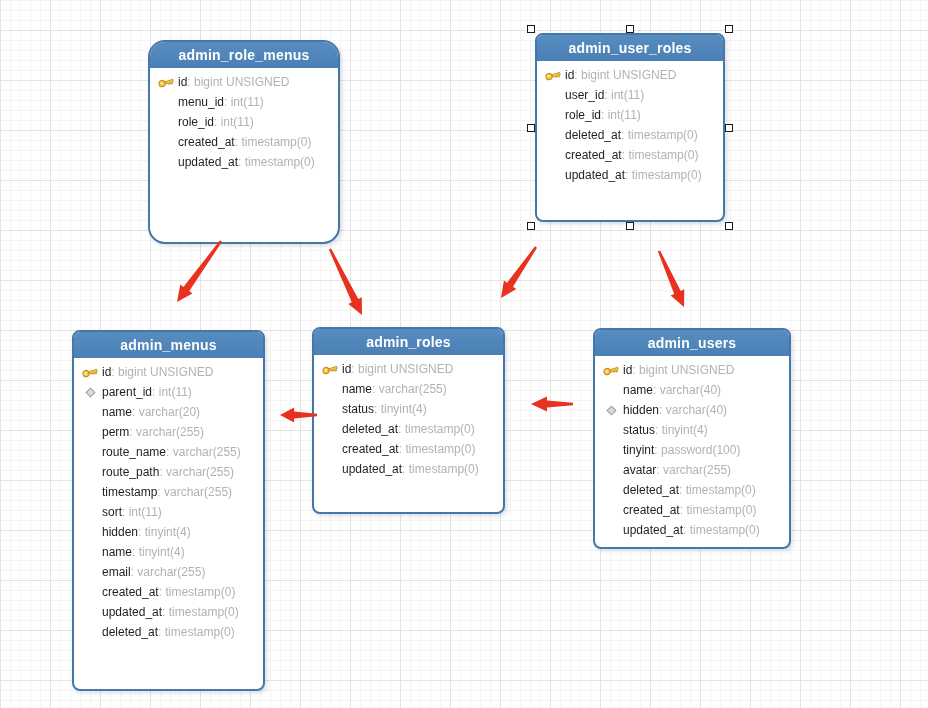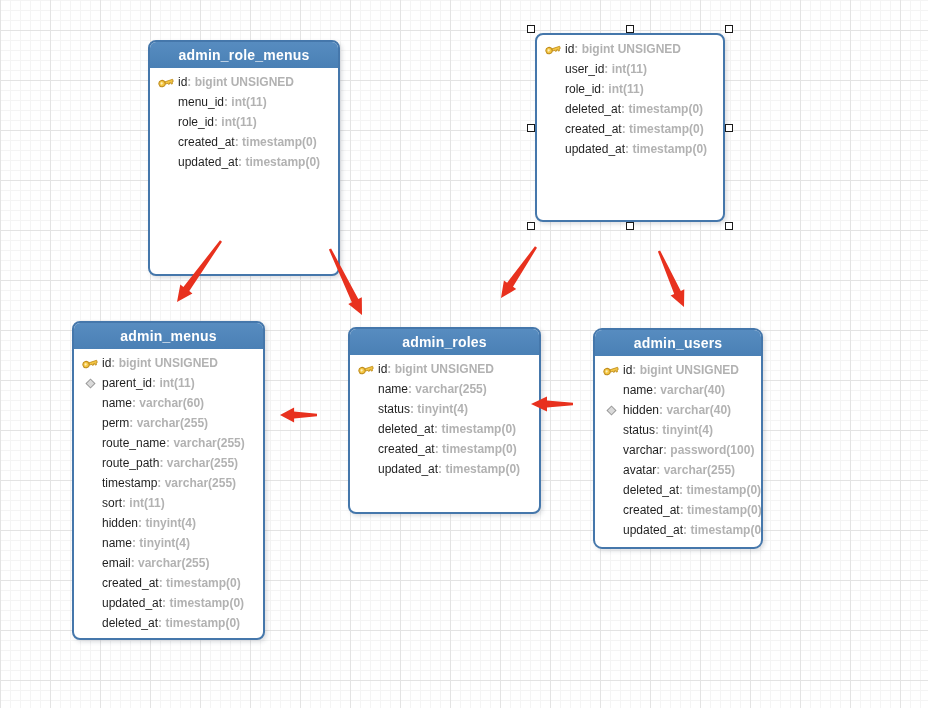--- a/index.html
+++ b/index.html
@@ -60,21 +60,21 @@
     min-width: 18px;
     height: 14px;
     margin-right: 3px;
   }
   .field-name {
     color: #1f1f1f;
     font-weight: 400;
   }
   .field-type {
     color: #b2b2b2;
-    font-weight: 700;
+    font-weight: 400;
   }
   #arrow-layer {
     position: absolute;
     left: 0; top: 0;
     width: 928px; height: 708px;
     pointer-events: none;
     z-index: 4;
   }
   .selection-handle {
     position: absolute;
@@ -90,21 +90,21 @@
 
 <div id="canvas" style="width: 928px; height: 708px;">
   <svg id="arrow-layer" viewBox="0 0 928 708">
       <polygon points="220.0,240.3 183.4,286.9 180.3,284.6 177.0,302.0 192.4,293.4 189.3,291.1 222.0,241.7" fill="#e8311e"></polygon>
       <polygon points="328.9,249.5 351.8,302.2 348.3,303.9 362.0,315.0 361.8,297.3 358.3,299.0 331.1,248.5" fill="#e8311e"></polygon>
       <polygon points="535.0,246.3 507.1,282.8 503.9,280.6 501.0,298.0 516.2,289.1 513.0,286.8 537.0,247.7" fill="#e8311e"></polygon>
       <polygon points="657.9,251.5 674.2,293.9 670.6,295.4 684.0,307.0 684.3,289.3 680.8,290.9 660.1,250.5" fill="#e8311e"></polygon>
       <polygon points="317.0,413.8 294.1,411.4 294.1,407.5 280.0,415.0 294.1,422.5 294.1,418.6 317.0,416.2" fill="#e8311e"></polygon>
       <polygon points="573.0,402.8 547.0,400.4 547.0,396.5 531.0,404.0 547.0,411.5 547.0,407.6 573.0,405.2" fill="#e8311e"></polygon>
     </svg>
-<div class="table-node" style="left: 148px; top: 40px; width: 192px; height: 236px;">
+<div class="table-node" style="left: 148px; top: 40px; width: 192px; height: 204px; border-radius: 17px;">
     <div class="table-header">
       <span class="table-title">admin_role_menus</span>
     </div>
     <div class="table-fields">
         <div class="field-row">
           <span class="field-icon">
             <svg width="16" height="13" viewBox="0 0 16 13">
               <g transform="rotate(-14 8 6.5)">
                 <path d="M7 5.6 L15.2 5.0 L15.3 7.2 L14.1 7.35 L14.0 9.3 L12.5 9.2 L12.5 7.5 L11.2 7.6 L11.15 8.9 L9.8 8.8 L9.8 7.7 L7 7.9 Z" fill="#f6c844" stroke="#c08d1d" stroke-width="0.8"></path>
                 <circle cx="3.9" cy="6.6" r="3.1" fill="#f6c844" stroke="#c08d1d" stroke-width="1.1"></circle>
@@ -131,20 +131,23 @@
           <span class="field-type">: timestamp(0)</span>
         </div>
         <div class="field-row">
           <span class="field-icon"></span>
           <span class="field-name">updated_at</span>
           <span class="field-type">: timestamp(0)</span>
         </div>
       </div>
   </div>
     <div class="table-node" style="left: 535px; top: 33px; width: 190px; height: 189px;">
+    <div class="table-header">
+      <span class="table-title">admin_user_roles</span>
+    </div>
     <div class="table-fields">
         <div class="field-row">
           <span class="field-icon">
             <svg width="16" height="13" viewBox="0 0 16 13">
               <g transform="rotate(-14 8 6.5)">
                 <path d="M7 5.6 L15.2 5.0 L15.3 7.2 L14.1 7.35 L14.0 9.3 L12.5 9.2 L12.5 7.5 L11.2 7.6 L11.15 8.9 L9.8 8.8 L9.8 7.7 L7 7.9 Z" fill="#f6c844" stroke="#c08d1d" stroke-width="0.8"></path>
                 <circle cx="3.9" cy="6.6" r="3.1" fill="#f6c844" stroke="#c08d1d" stroke-width="1.1"></circle>
                 <circle cx="3.6" cy="6.3" r="1.1" fill="#fdf0c0"></circle>
               </g>
             </svg>
@@ -180,21 +183,21 @@
       </div>
   </div>
     <div class="selection-handle" style="left: 527px; top: 25px;"></div>
     <div class="selection-handle" style="left: 626px; top: 25px;"></div>
     <div class="selection-handle" style="left: 725px; top: 25px;"></div>
     <div class="selection-handle" style="left: 527px; top: 123.5px;"></div>
     <div class="selection-handle" style="left: 725px; top: 123.5px;"></div>
     <div class="selection-handle" style="left: 527px; top: 222px;"></div>
     <div class="selection-handle" style="left: 626px; top: 222px;"></div>
     <div class="selection-handle" style="left: 725px; top: 222px;"></div>
-    <div class="table-node" style="left: 72px; top: 321px; width: 193px; height: 319px;">
+    <div class="table-node" style="left: 72px; top: 330px; width: 193px; height: 361px;">
     <div class="table-header">
       <span class="table-title">admin_menus</span>
     </div>
     <div class="table-fields">
         <div class="field-row">
           <span class="field-icon">
             <svg width="16" height="13" viewBox="0 0 16 13">
               <g transform="rotate(-14 8 6.5)">
                 <path d="M7 5.6 L15.2 5.0 L15.3 7.2 L14.1 7.35 L14.0 9.3 L12.5 9.2 L12.5 7.5 L11.2 7.6 L11.15 8.9 L9.8 8.8 L9.8 7.7 L7 7.9 Z" fill="#f6c844" stroke="#c08d1d" stroke-width="0.8"></path>
                 <circle cx="3.9" cy="6.6" r="3.1" fill="#f6c844" stroke="#c08d1d" stroke-width="1.1"></circle>
@@ -210,21 +213,21 @@
             <svg width="11" height="11" viewBox="0 0 11 11">
               <rect x="2.4" y="2.4" width="6.2" height="6.2" transform="rotate(45 5.5 5.5)" fill="#dadada" stroke="#999999" stroke-width="1"></rect>
             </svg>
           </span>
           <span class="field-name">parent_id</span>
           <span class="field-type">: int(11)</span>
         </div>
         <div class="field-row">
           <span class="field-icon"></span>
           <span class="field-name">name</span>
-          <span class="field-type">: varchar(60)</span>
+          <span class="field-type">: varchar(20)</span>
         </div>
         <div class="field-row">
           <span class="field-icon"></span>
           <span class="field-name">perm</span>
           <span class="field-type">: varchar(255)</span>
         </div>
         <div class="field-row">
           <span class="field-icon"></span>
           <span class="field-name">route_name</span>
           <span class="field-type">: varchar(255)</span>
@@ -269,21 +272,21 @@
           <span class="field-name">updated_at</span>
           <span class="field-type">: timestamp(0)</span>
         </div>
         <div class="field-row">
           <span class="field-icon"></span>
           <span class="field-name">deleted_at</span>
           <span class="field-type">: timestamp(0)</span>
         </div>
       </div>
   </div>
-    <div class="table-node" style="left: 348px; top: 327px; width: 193px; height: 187px;">
+    <div class="table-node" style="left: 312px; top: 327px; width: 193px; height: 187px;">
     <div class="table-header">
       <span class="table-title">admin_roles</span>
     </div>
     <div class="table-fields">
         <div class="field-row">
           <span class="field-icon">
             <svg width="16" height="13" viewBox="0 0 16 13">
               <g transform="rotate(-14 8 6.5)">
                 <path d="M7 5.6 L15.2 5.0 L15.3 7.2 L14.1 7.35 L14.0 9.3 L12.5 9.2 L12.5 7.5 L11.2 7.6 L11.15 8.9 L9.8 8.8 L9.8 7.7 L7 7.9 Z" fill="#f6c844" stroke="#c08d1d" stroke-width="0.8"></path>
                 <circle cx="3.9" cy="6.6" r="3.1" fill="#f6c844" stroke="#c08d1d" stroke-width="1.1"></circle>
@@ -314,21 +317,21 @@
           <span class="field-name">created_at</span>
           <span class="field-type">: timestamp(0)</span>
         </div>
         <div class="field-row">
           <span class="field-icon"></span>
           <span class="field-name">updated_at</span>
           <span class="field-type">: timestamp(0)</span>
         </div>
       </div>
   </div>
-    <div class="table-node" style="left: 593px; top: 328px; width: 170px; height: 221px; border-radius: 9px;">
+    <div class="table-node" style="left: 593px; top: 328px; width: 198px; height: 221px;">
     <div class="table-header">
       <span class="table-title">admin_users</span>
     </div>
     <div class="table-fields">
         <div class="field-row">
           <span class="field-icon">
             <svg width="16" height="13" viewBox="0 0 16 13">
               <g transform="rotate(-14 8 6.5)">
                 <path d="M7 5.6 L15.2 5.0 L15.3 7.2 L14.1 7.35 L14.0 9.3 L12.5 9.2 L12.5 7.5 L11.2 7.6 L11.15 8.9 L9.8 8.8 L9.8 7.7 L7 7.9 Z" fill="#f6c844" stroke="#c08d1d" stroke-width="0.8"></path>
                 <circle cx="3.9" cy="6.6" r="3.1" fill="#f6c844" stroke="#c08d1d" stroke-width="1.1"></circle>
@@ -353,21 +356,21 @@
           <span class="field-name">hidden</span>
           <span class="field-type">: varchar(40)</span>
         </div>
         <div class="field-row">
           <span class="field-icon"></span>
           <span class="field-name">status</span>
           <span class="field-type">: tinyint(4)</span>
         </div>
         <div class="field-row">
           <span class="field-icon"></span>
-          <span class="field-name">varchar</span>
+          <span class="field-name">tinyint</span>
           <span class="field-type">: password(100)</span>
         </div>
         <div class="field-row">
           <span class="field-icon"></span>
           <span class="field-name">avatar</span>
           <span class="field-type">: varchar(255)</span>
         </div>
         <div class="field-row">
           <span class="field-icon"></span>
           <span class="field-name">deleted_at</span>

